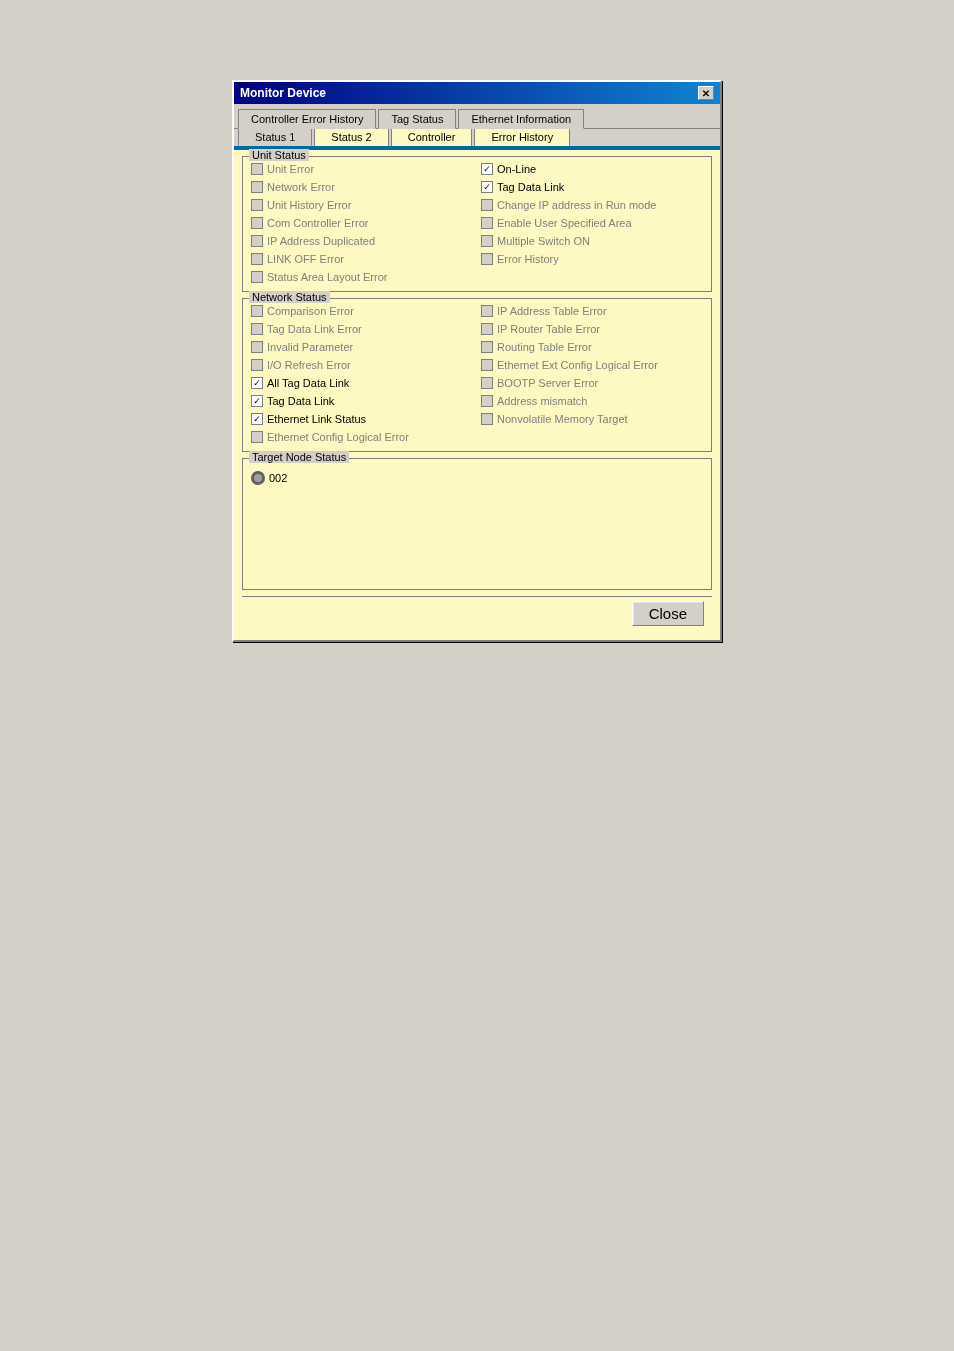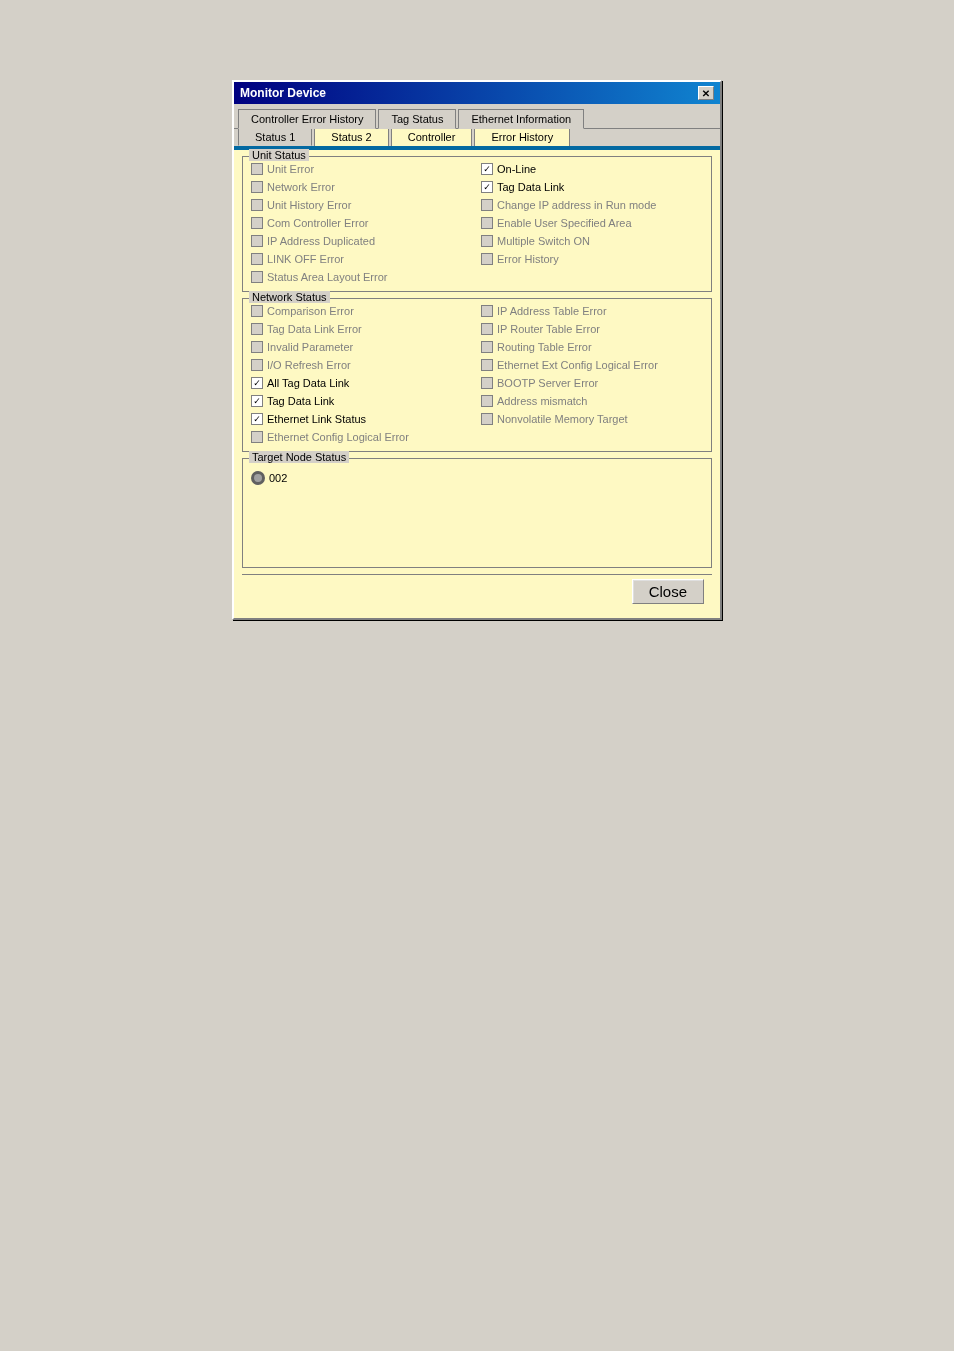--- a/index.html
+++ b/index.html
@@ -174,21 +174,21 @@
 
     .cb.disabled {
       background: #d4d0c8;
     }
 
     .target-node-box {
       border: 1px solid #808080;
       margin-bottom: 6px;
       padding: 4px 8px 6px 8px;
       position: relative;
-      height: 110px;
+      height: 132px;
     }
 
     .target-node-title {
       position: absolute;
       top: -8px;
       left: 6px;
       background: #d4d0c8;
       padding: 0 3px;
       font-size: 11px;
     }

